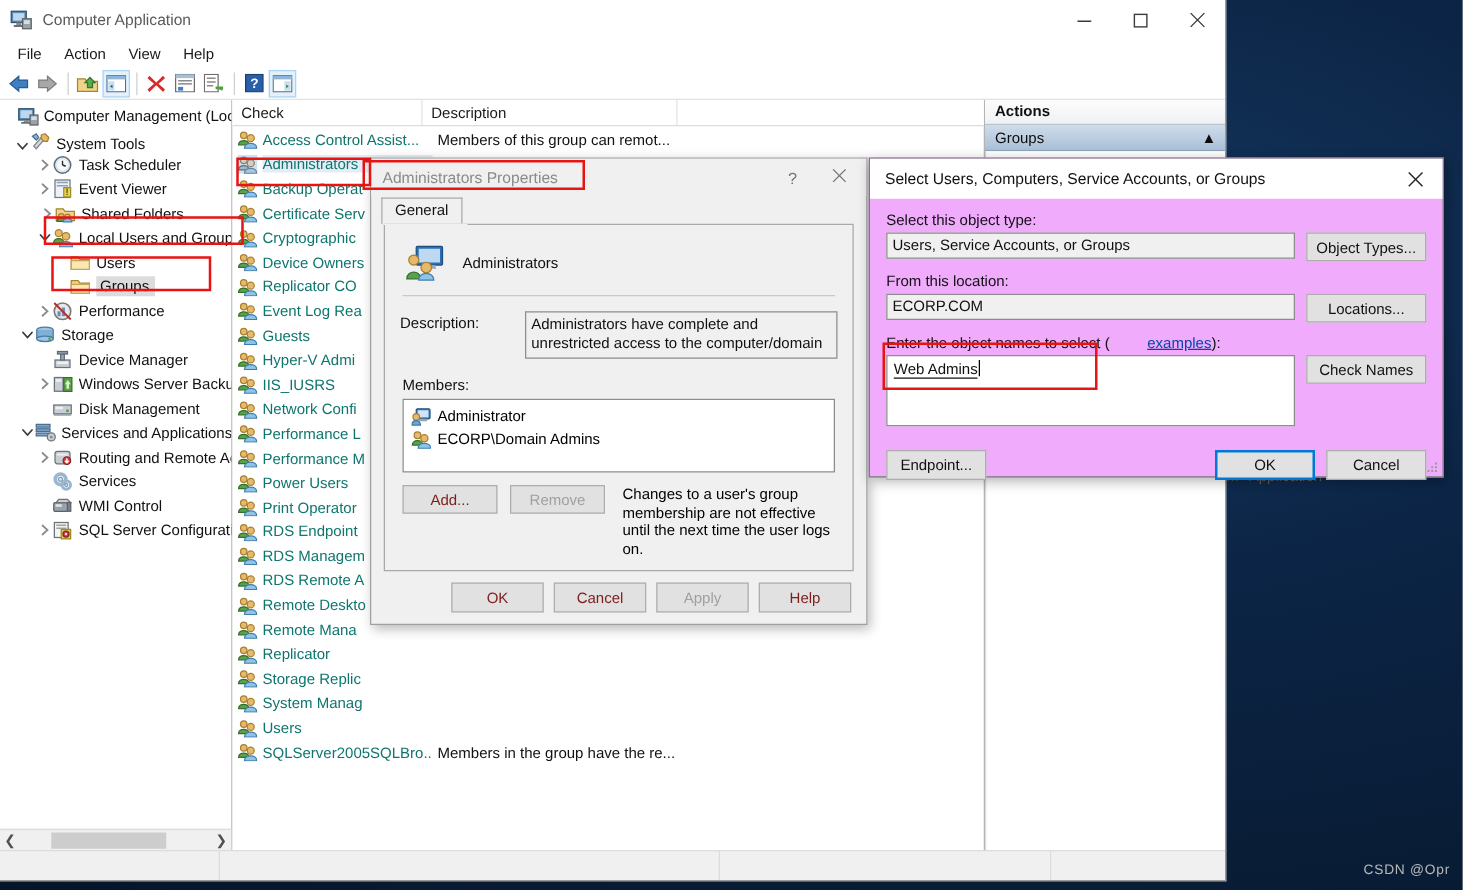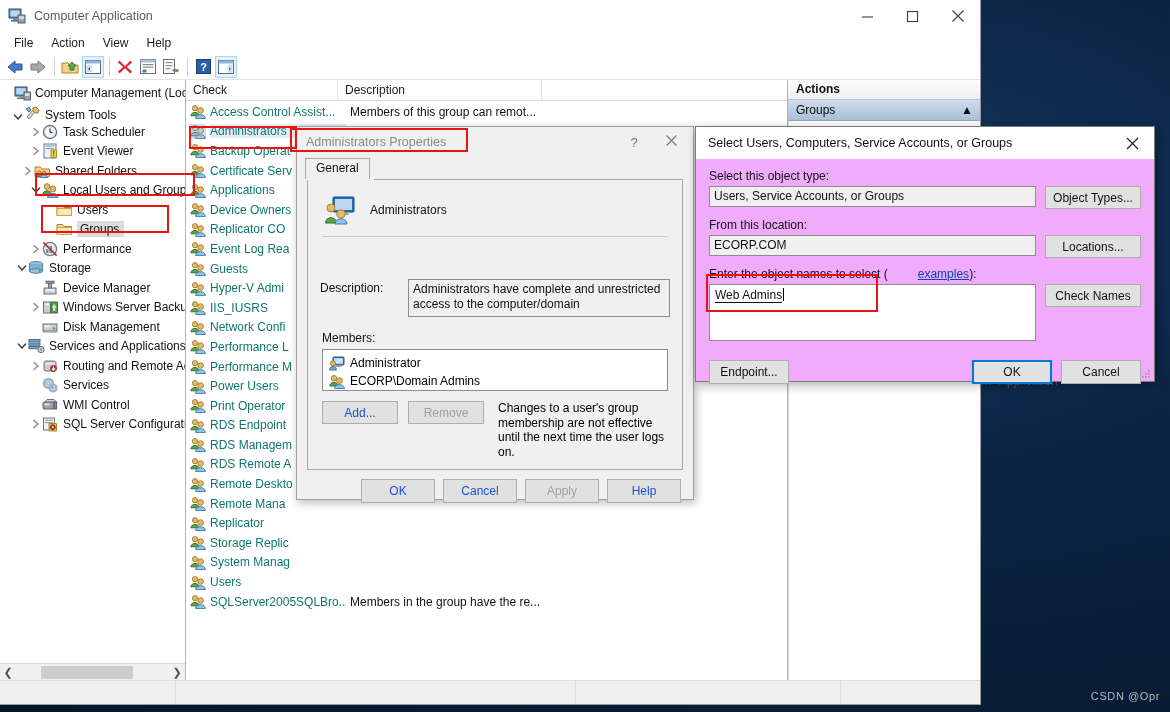--- a/index.html
+++ b/index.html
@@ -120,34 +120,34 @@
     border:1px solid #a9a9a9; border-top:1px solid #a9a9a9; position:relative;
     padding:12px 12px 0 12px; display:flex; flex-direction:column; }
   #props .tabbody::before { content:""; position:absolute; left:-1px; top:-1px;
     width:67px; height:1px; background:#f0f0f0; }
 
   .grp-head { display:flex; align-items:center; gap:14px; padding:2px 0 10px 4px; }
   .grp-head .gicon { width:32px; height:32px; flex:none; }
   .grp-head .gname { font-size:12px; color:#111; }
   .hr { height:1px; background:#c8c8c8; margin:0 2px 12px 2px; }
 
-  .field-row { display:flex; gap:10px; margin-bottom:14px;margin-top:30px; }
+  .field-row { display:flex; gap:22px; margin-bottom:14px; }
   .field-row .lbl { width:78px; font-size:12px; color:#111; padding-top:2px; }
   .desc-box { flex:1; min-height:38px; background:#f0f0f0; border:1px solid #8c8c8c;
     font-size:12px; color:#111; padding:2px 4px; line-height:15px; }
 
   .members-lbl { font-size:12px; color:#111; margin:0 0 4px 2px; }
   .members-box { flex:1; background:#ffffff; border:1px solid #8c8c8c; margin:0 2px;
     padding:4px 0 0 0; overflow:hidden; }
   .mrow { height:18px; display:flex; align-items:center; padding-left:6px; font-size:12px;text-align:center; }
   .mrow .micon { width:16px; height:15px; margin-right:5px; flex:none; }
 
   .mbtn-row { display:flex; align-items:flex-start; gap:10px; padding:10px 2px 10px 2px; }
   .btn { height:23px; min-width:76px; background:#e1e1e1; border:1px solid #adadad;
-    font-size:12px; color:#1d4ed8; display:flex; align-items:center; justify-content:center; }
+    font-size:12px; color:#7f1d1d; display:flex; align-items:center; justify-content:center; }
   .btn.disabled { color:#a0a0a0; }
   .hint { font-size:12px; color:#000000; line-height:14.5px; flex:1; padding-left:4px; }
 
   #props .footer { height:42px; display:flex; align-items:center; justify-content:flex-end;
     gap:8px; padding:0 12px; flex:none; }
   #props .footer .btn { min-width:74px; height:24px; }
 
   
   #selusers {
     position:absolute; left:695px; top:126px; width:460px; height:256px;
@@ -358,21 +358,21 @@
             </span>
             <span class="ticon"><svg width="17" height="16" viewBox="0 0 17 16">
                 <rect x="2" y="1" width="12" height="14" fill="#eef2f6" stroke="#6c7a88"></rect>
                 <rect x="3.4" y="2.4" width="9" height="1.2" fill="#8fa2b4"></rect>
                 <rect x="3.4" y="5" width="9" height="1.2" fill="#8fa2b4"></rect>
                 <path d="M9 7 L14.5 7 L14.5 14.5 L9 14.5 Z" fill="#e8d45a" stroke="#a08f20"></path>
                 <text x="11.7" y="13" font-size="7.5" text-anchor="middle" fill="#5a4a00" font-family="Liberation Sans" font-weight="bold">!</text>
               </svg></span>
             <span class="tlabel">Event Viewer</span>
           </div>
-          <div class="trow" style="padding-left: 22px;">
+          <div class="trow" style="padding-left: 32px;">
             <span class="tw">
               <svg width="10" height="10" viewBox="0 0 10 10">
                 <path d="M3 1.4 L7 5 L3 8.6" fill="none" stroke="#8a8a8a" stroke-width="1.4" stroke-linecap="round"></path>
               </svg>
             </span>
             <span class="ticon"><svg width="17" height="16" viewBox="0 0 17 16">
                 <path d="M1 4 L6.5 4 L8 6 L15.5 6 L15.5 13.5 L1 13.5 Z" fill="#f2d38a" stroke="#a8842f"></path>
                 <circle cx="5" cy="10" r="2.2" fill="#e8b96b" stroke="#a8802f"></circle>
                 <path d="M1.6 14 C1.6 10.4 8.4 10.4 8.4 14 Z" fill="#5aa24a" stroke="#34702a"></path>
                 <circle cx="10" cy="10.5" r="2.2" fill="#e8b96b" stroke="#a8802f"></circle>
@@ -595,21 +595,21 @@
             <span class="lname">Certificate Serv</span>
             <span class="ldesc"></span>
           </div>
           <div class="lrow">
             <span class="licon"><svg width="16" height="15" viewBox="0 0 16 15">
                 <circle cx="5" cy="4.2" r="2.6" fill="#e8b96b" stroke="#a8802f"></circle>
                 <path d="M0.9 11.8 C0.9 7.3 9.1 7.3 9.1 11.8 Z" fill="#5aa24a" stroke="#34702a"></path>
                 <circle cx="10.6" cy="6.5" r="2.8" fill="#e8b96b" stroke="#a8802f"></circle>
                 <path d="M5.6 14.6 C5.6 9.4 15.4 9.4 15.4 14.6 Z" fill="#8fc3e8" stroke="#3f7fae"></path>
               </svg></span>
-            <span class="lname">Applications</span>
+            <span class="lname">Cryptographic</span>
             <span class="ldesc"></span>
           </div>
           <div class="lrow">
             <span class="licon"><svg width="16" height="15" viewBox="0 0 16 15">
                 <circle cx="5" cy="4.2" r="2.6" fill="#e8b96b" stroke="#a8802f"></circle>
                 <path d="M0.9 11.8 C0.9 7.3 9.1 7.3 9.1 11.8 Z" fill="#5aa24a" stroke="#34702a"></path>
                 <circle cx="10.6" cy="6.5" r="2.8" fill="#e8b96b" stroke="#a8802f"></circle>
                 <path d="M5.6 14.6 C5.6 9.4 15.4 9.4 15.4 14.6 Z" fill="#8fc3e8" stroke="#3f7fae"></path>
               </svg></span>
             <span class="lname">Device Owners</span>

